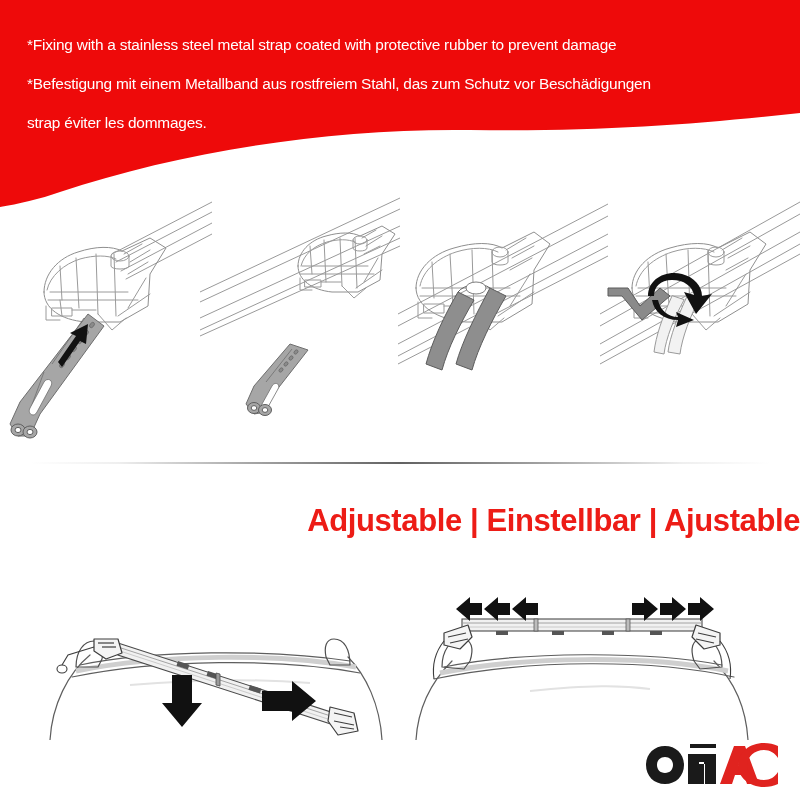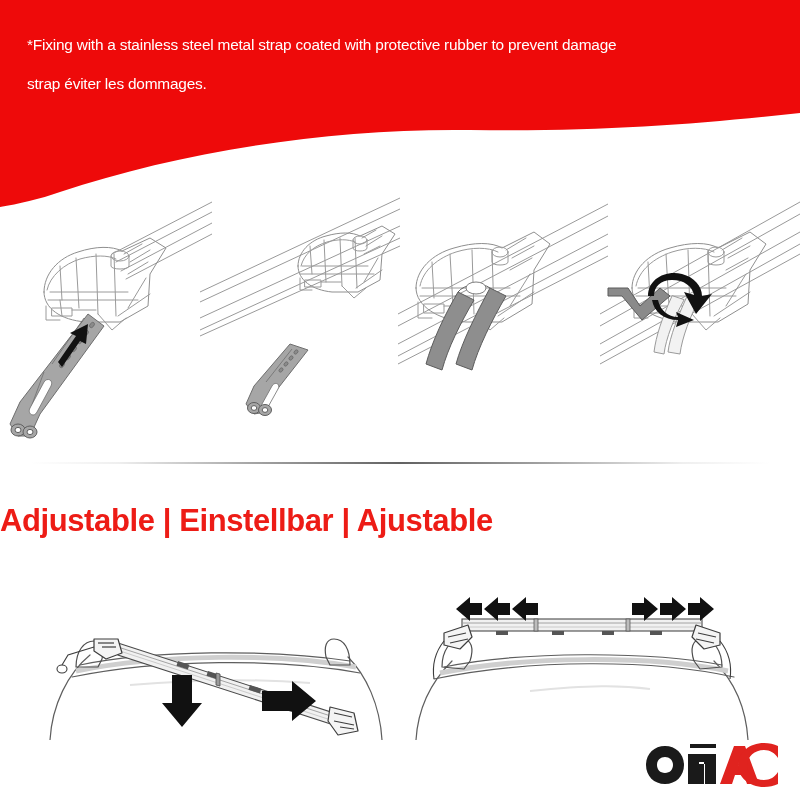--- a/index.html
+++ b/index.html
@@ -84,21 +84,21 @@
         rgba(120,120,120,0.12) 88%,
         rgba(255,255,255,0) 100%);
   }
 
   
   .section-title {
     position: absolute;
     left: 0;
     top: 503px;
     width: 800px;
-    text-align: left;
+    text-align: right;
     color: #ED1C16;
     font-family: "Liberation Sans", sans-serif;
     font-weight: bold;
     font-size: 31px;
     letter-spacing: -0.4px;
     white-space: nowrap;
   }
 
   
   .panel-roof {
@@ -132,20 +132,21 @@
 
   <div class="banner-wrap">
     <svg class="banner-shape" viewBox="0 0 800 215" preserveAspectRatio="none">
       <path d="M0,0 L800,0 L800,113
                C700,124 600,132 470,130
                C330,128 180,152 60,192
                C40,199 18,204 0,207 Z" fill="#EE0A0A"></path>
     </svg>
     <div class="banner-text">
       <span class="banner-line">*Fixing with a stainless steel metal strap coated with protective rubber to prevent damage</span>
+      <span class="banner-line">*Befestigung mit einem Metallband aus rostfreiem Stahl, das zum Schutz vor Beschädigungen</span>
       <span class="banner-line">strap éviter les dommages.</span>
     </div>
   </div>
 
   <div class="panel-steps">
 
     <div class="step-cell" style="left:0px; width:212px;">
       <svg width="212" height="262" viewBox="0 0 212 262">
         <g fill="none" stroke="#9a9a9a" stroke-width="1" stroke-linejoin="round" stroke-linecap="round">
 

